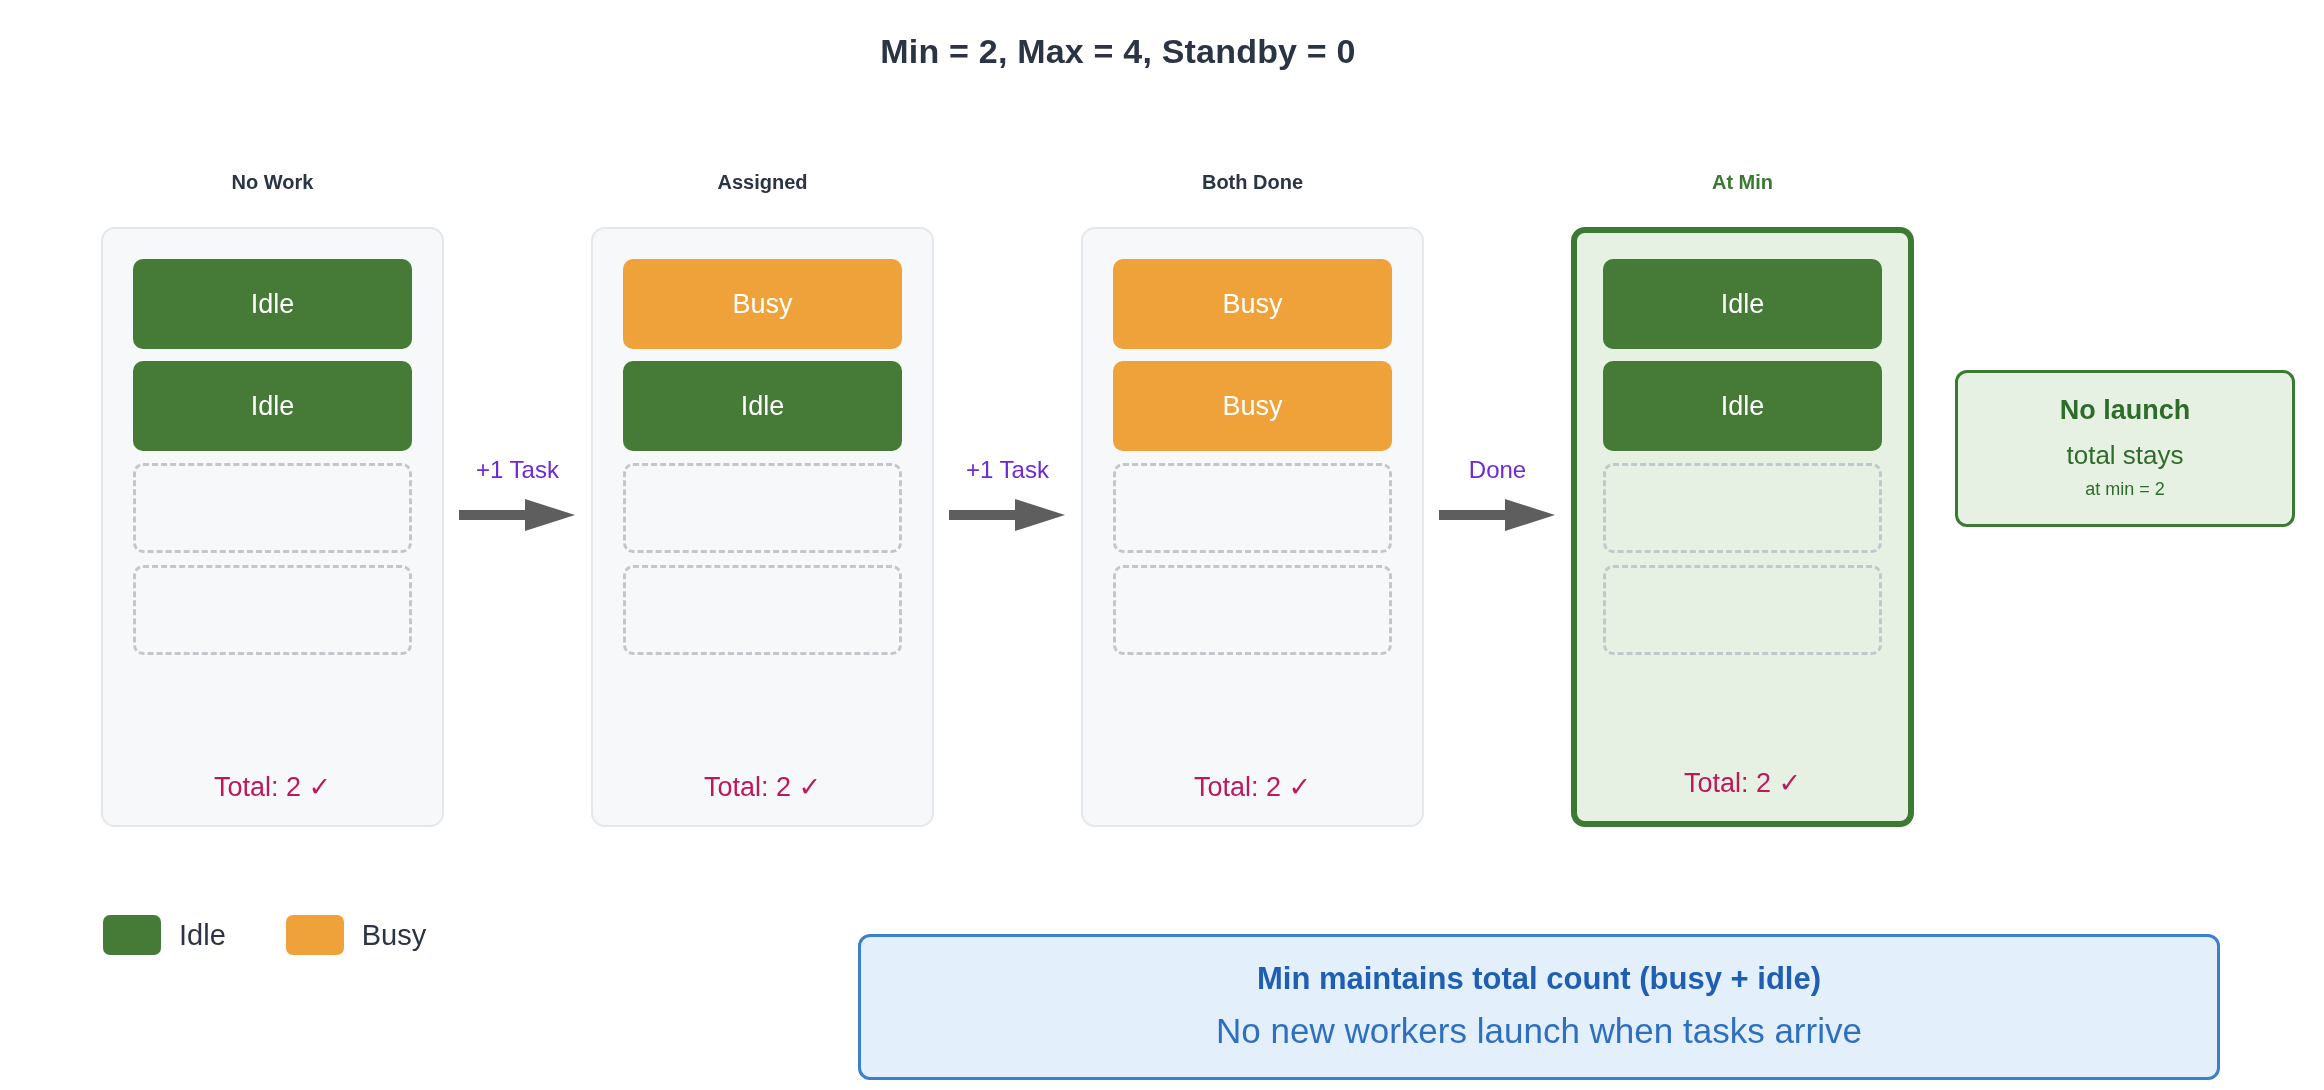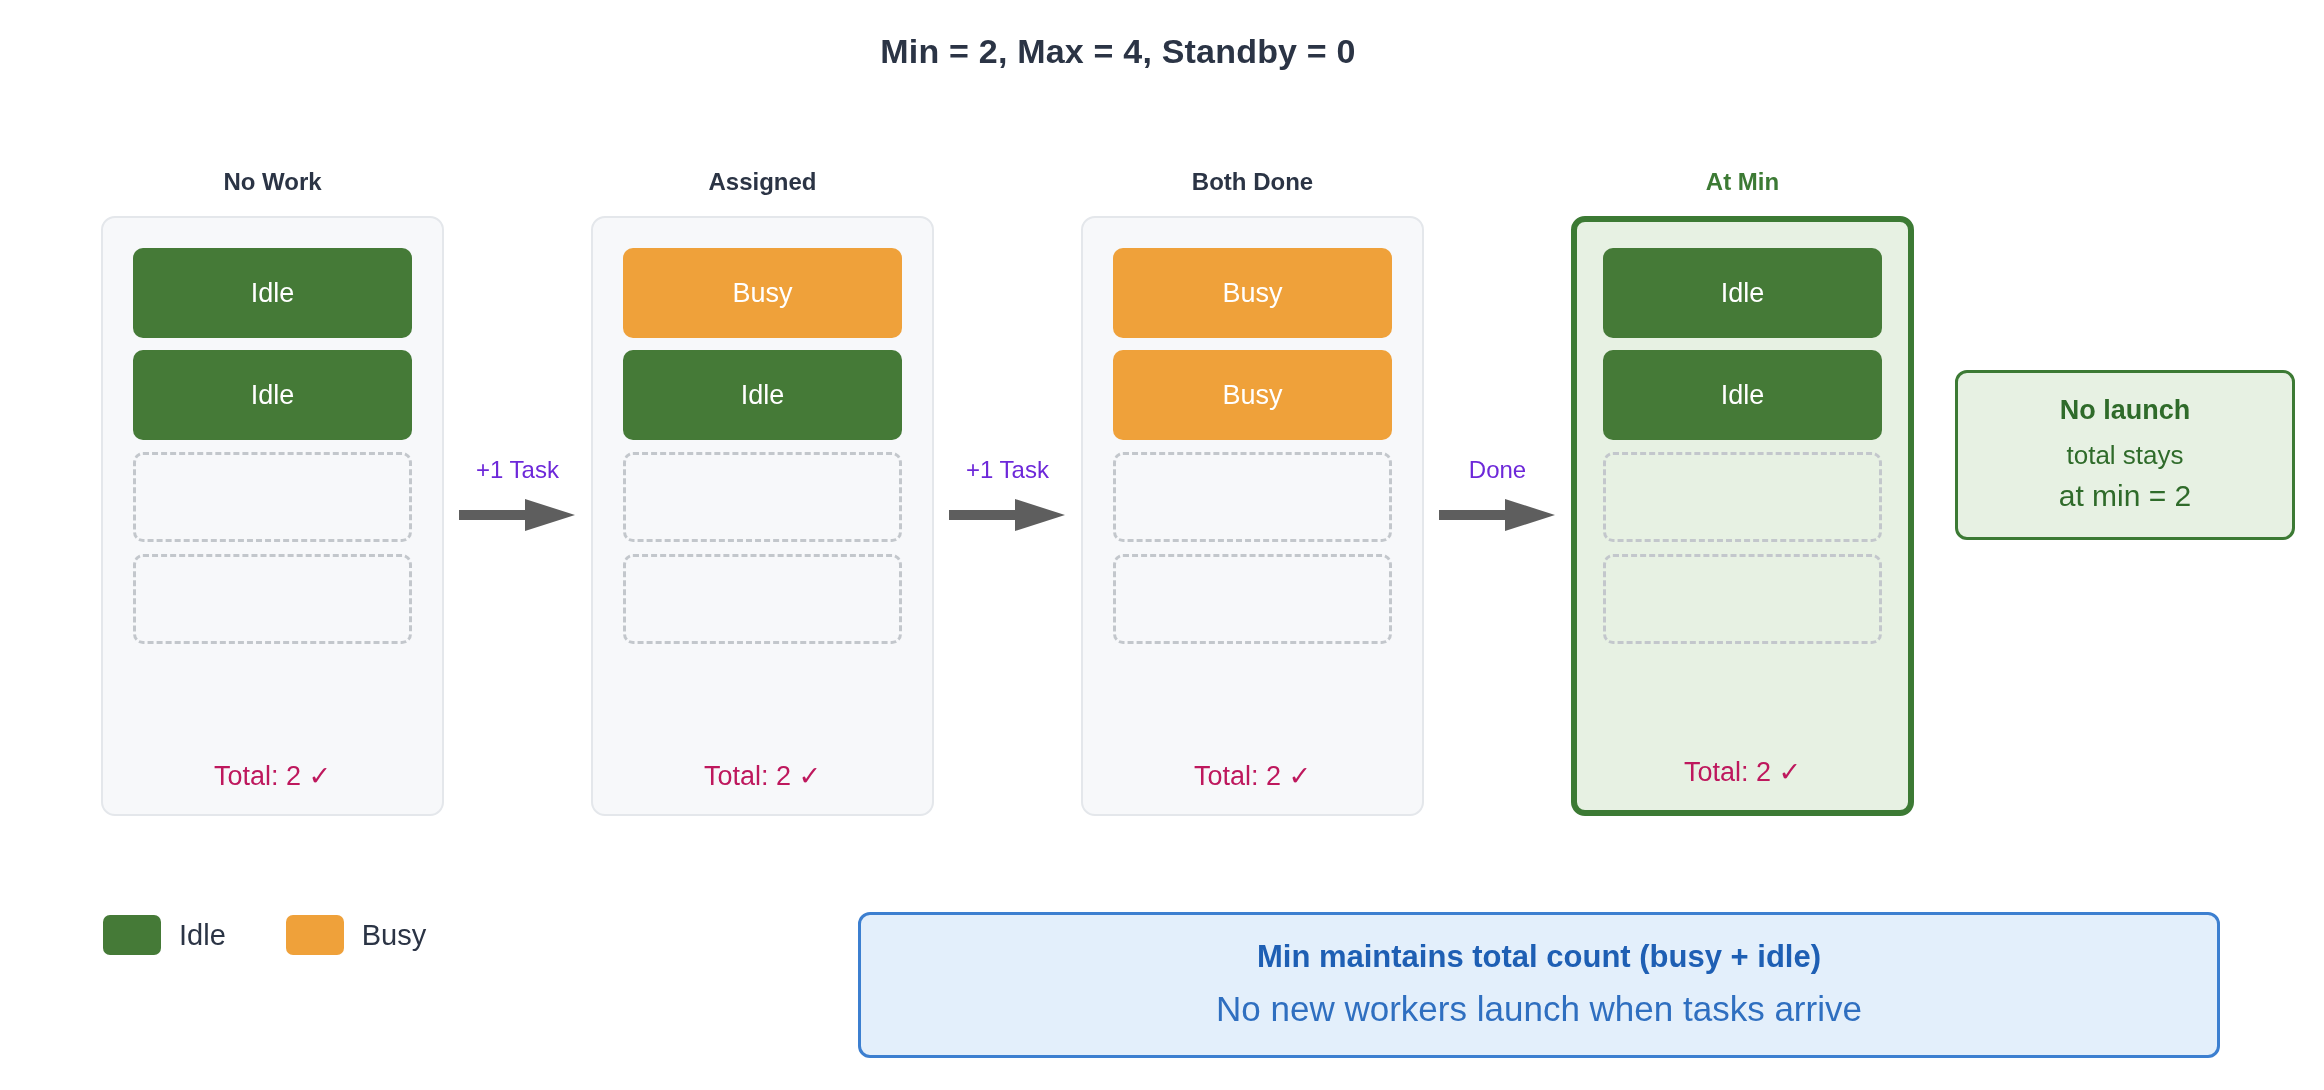--- a/index.html
+++ b/index.html
@@ -39,26 +39,26 @@
   }
 
   .state-col {
     width: 345px;
     display: flex;
     flex-direction: column;
     align-items: center;
   }
 
   .state-header {
-    font-size: 24px;
+    font-size: 20px;
     font-weight: bold;
     color: #2b3445;
     height: 44px;
     line-height: 44px;
-    margin-bottom: 12px;
+    margin-bottom: 23px;
   }
   .state-col.highlight .state-header { color: #3c7a34; }
 
   .state-card {
     width: 343px;
     box-sizing: border-box;
     background: #f7f8fa;
     border: 2px solid #e4e7eb;
     border-radius: 14px;
     padding: 30px 30px 0 30px;
@@ -126,21 +126,21 @@
     box-sizing: border-box;
     background: #e7f1e3;
     border: 3px solid #3c7a34;
     border-radius: 12px;
     padding: 22px 10px 24px 10px;
     text-align: center;
     color: #2f6b2a;
   }
   .side-note .l1 { font-size: 27px; font-weight: bold; margin-bottom: 14px; }
   .side-note .l2 { font-size: 26px; margin-bottom: 8px; }
-  .side-note .l3 { font-size: 30px; }
+  .side-note .l3 { font-size: 18px; }
 
   
   .legend {
     position: absolute;
     left: 103px;
     top: 915px;
     display: flex;
     align-items: center;
   }
   .legend-item { display: flex; align-items: center; margin-right: 60px; }
@@ -151,21 +151,21 @@
     margin-right: 18px;
   }
   .legend-swatch.idle { background: #457a37; }
   .legend-swatch.busy { background: #efa13a; }
   .legend-label { font-size: 29px; color: #2b3445; }
 
   
   .banner {
     position: absolute;
     left: 858px;
-    top: 912px;
+    top: 934px;
     width: 1362px;
     box-sizing: border-box;
     background: #e3effb;
     border: 3px solid #3c7fd0;
     border-radius: 12px;
     padding: 24px 20px 26px 20px;
     text-align: center;
   }
   .banner .headline {
     font-size: 31px;

